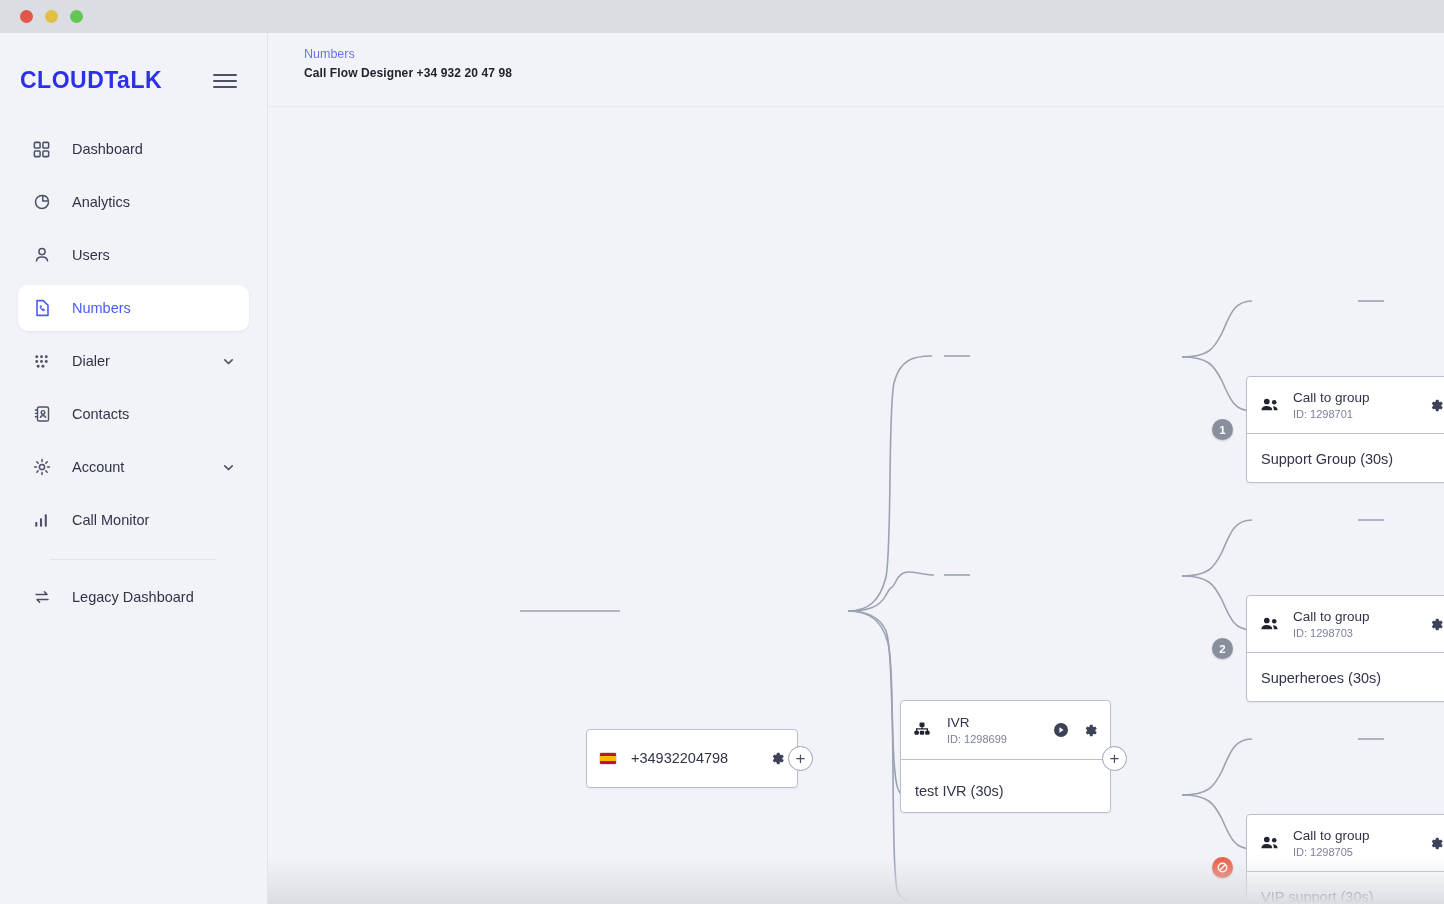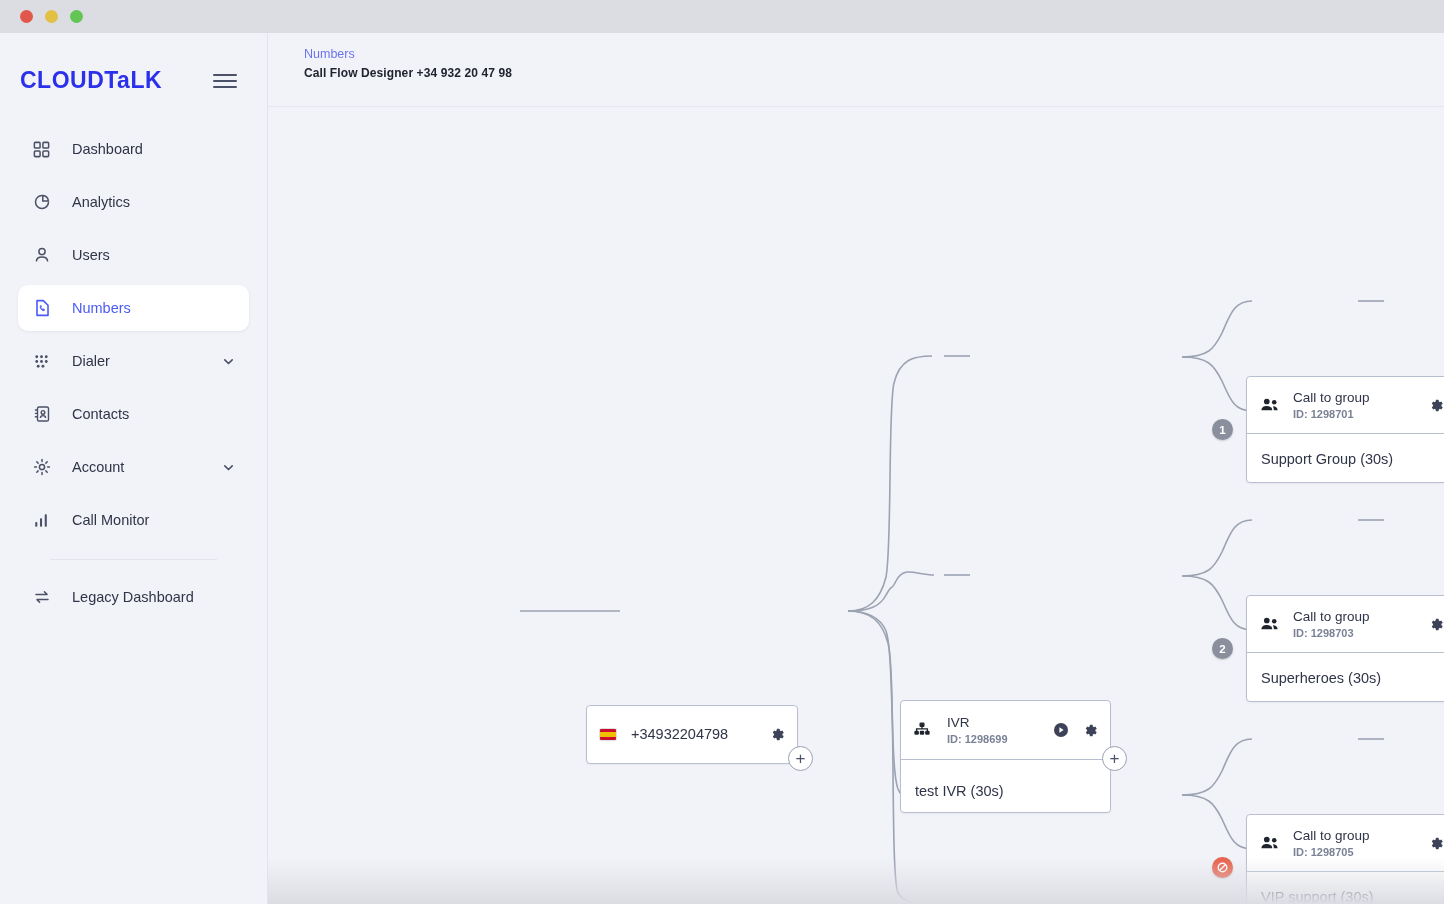--- a/index.html
+++ b/index.html
@@ -93,21 +93,21 @@
 
   
   .node {
     position: absolute; background: #fff;
     border: 1px solid #b9bfd0; border-radius: 4px;
     box-shadow: 0 1px 2px rgba(40,45,80,.05);
     z-index: 10;
   }
   .node-head { display: flex; align-items: center; padding: 0 12px; height: 100%; }
   .node-title { font-size: 13.5px; color: #2f3447; line-height: 1.25; }
-  .node-sub { font-size: 11px; color: #7b8296; margin-top: 2px; font-weight: bold; }
+  .node-sub { font-size: 11px; color: #7b8296; margin-top: 2px; }
   .node-body {
     border-top: 1px solid #b9bfd0; display: flex; align-items: center;
     padding: 0 14px; font-size: 14.5px; color: #2f3447;
   }
   .node-icon { flex: 0 0 34px; display: flex; align-items: center; color: #20242f; }
   .node-actions { margin-left: auto; display: flex; align-items: center; gap: 14px; color: #3c4257; }
   .node-actions span { display: flex; cursor: pointer; }
 
   
   .plus {
@@ -313,21 +313,21 @@
           <path d="M1090 523 L1116 523"></path>
           <path d="M1090 632 L1116 632"></path>
           <path d="M1090 742 L1116 742"></path>
 
           <path d="M676 249 L702 249"></path>
           <path d="M676 468 L702 468"></path>
           <path d="M676 688 L702 688"></path>
         </g>
       </svg>
 
-      <div class="node" id="node-number" style="left:318px; top:598px; width:212px; height:59px;">
+      <div class="node" id="node-number" style="left:318px; top:622px; width:212px; height:59px;">
         <div class="node-head">
           <span class="flag">
             <span class="s-red"></span>
               <span class="s-yel"></span>
               <span class="s-red"></span>
           </span>
           <span class="node-title" style="margin-left:14px; font-size:14.5px;">+34932204798</span>
           <span class="node-actions">
             <span>
               <svg width="15" height="15" viewBox="0 0 16 16" fill="currentColor">

